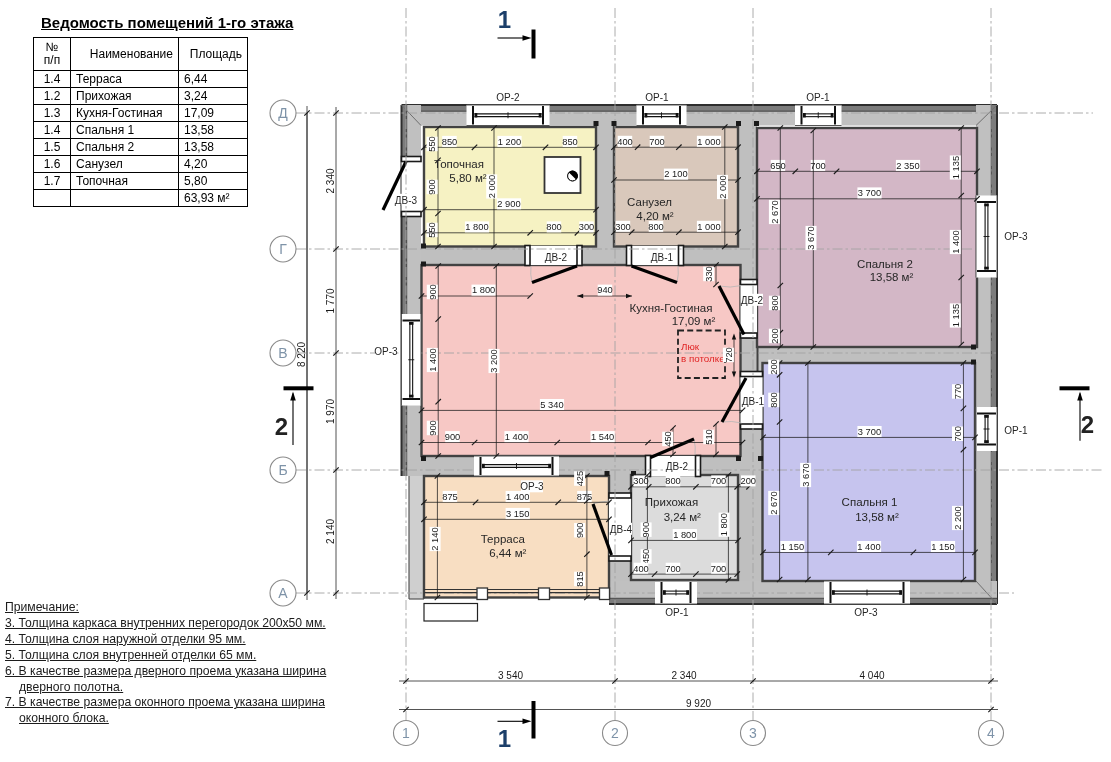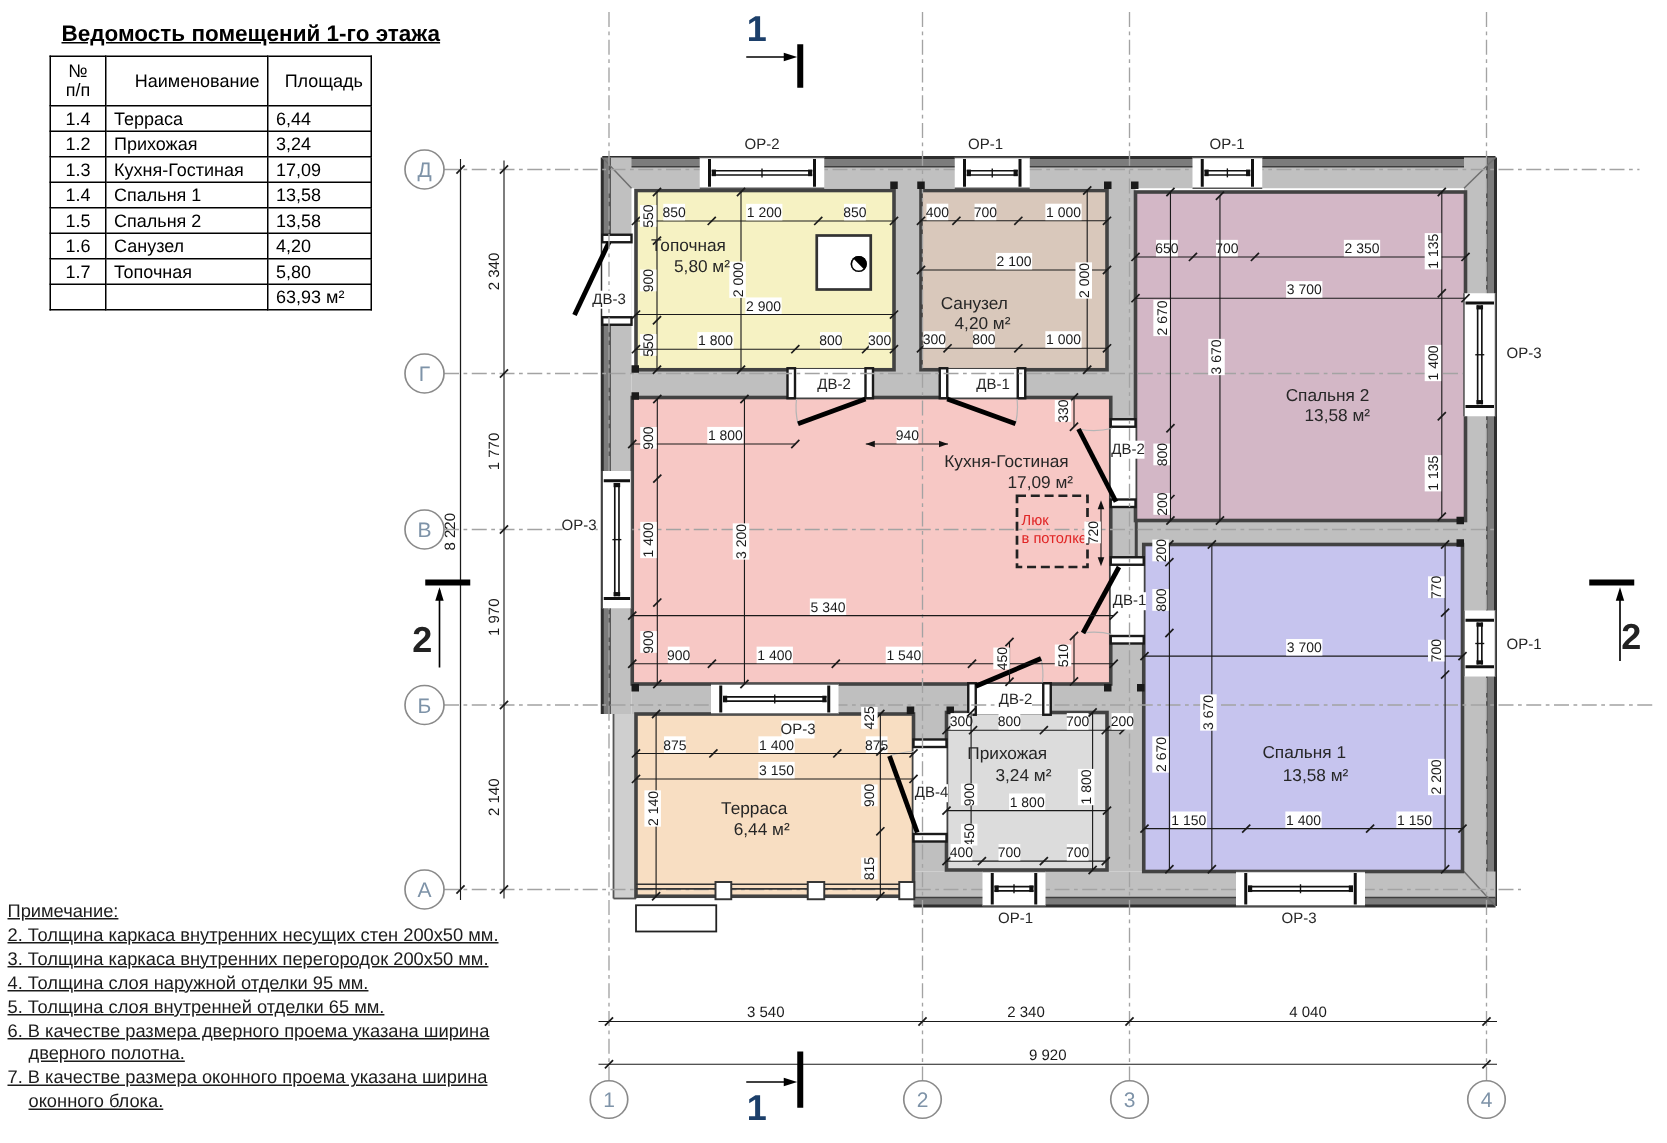--- a/index.html
+++ b/index.html
@@ -907,21 +907,20 @@
             <td class="c">&nbsp;</td>
             <td></td>
             <td class="r" style="font-weight:normal">63,93 м²</td>
           </tr>
 </tbody>
       </table>
 </div>
 
 <div id="notes">
 <p>Примечание:</p>
-<p>2. Толщина каркаса внутренних несущих стен 200х50 мм.</p>
 <p>3. Толщина каркаса внутренних перегородок 200х50 мм.</p>
 <p>4. Толщина слоя наружной отделки 95 мм.</p>
 <p>5. Толщина слоя внутренней отделки 65 мм.</p>
 <p>6. В качестве размера дверного проема указана ширина<br>
 <span style="margin-left:14px">дверного полотна.</span></p>
 <p>7. В качестве размера оконного проема указана ширина<br>
 <span style="margin-left:14px">оконного блока.</span></p>
 </div>
 </div>
 </body></html>

